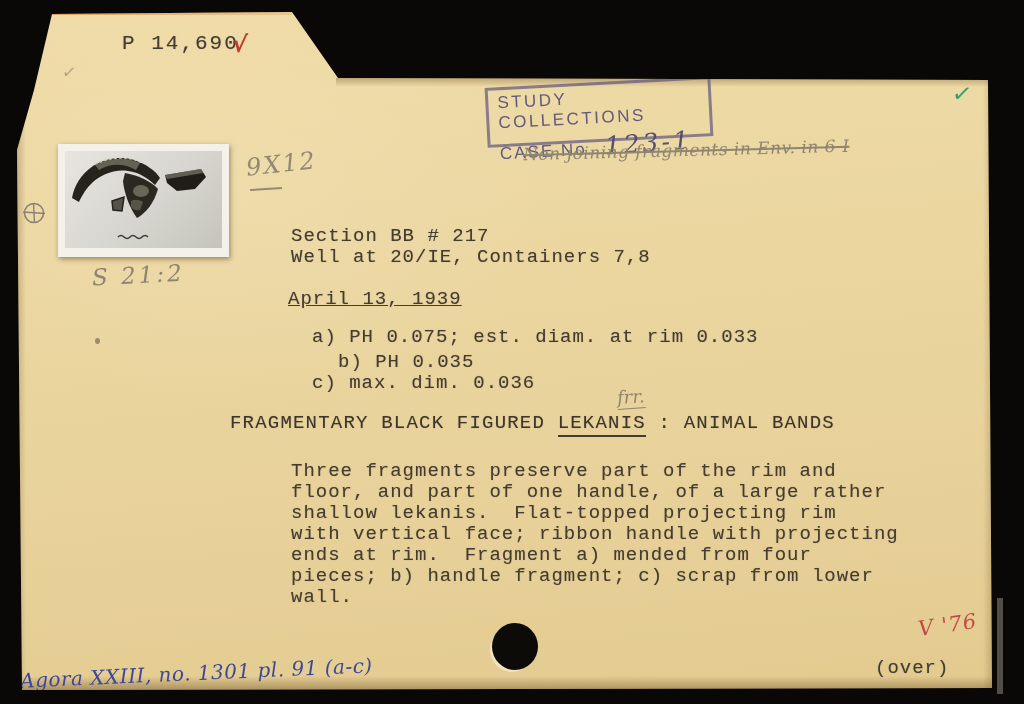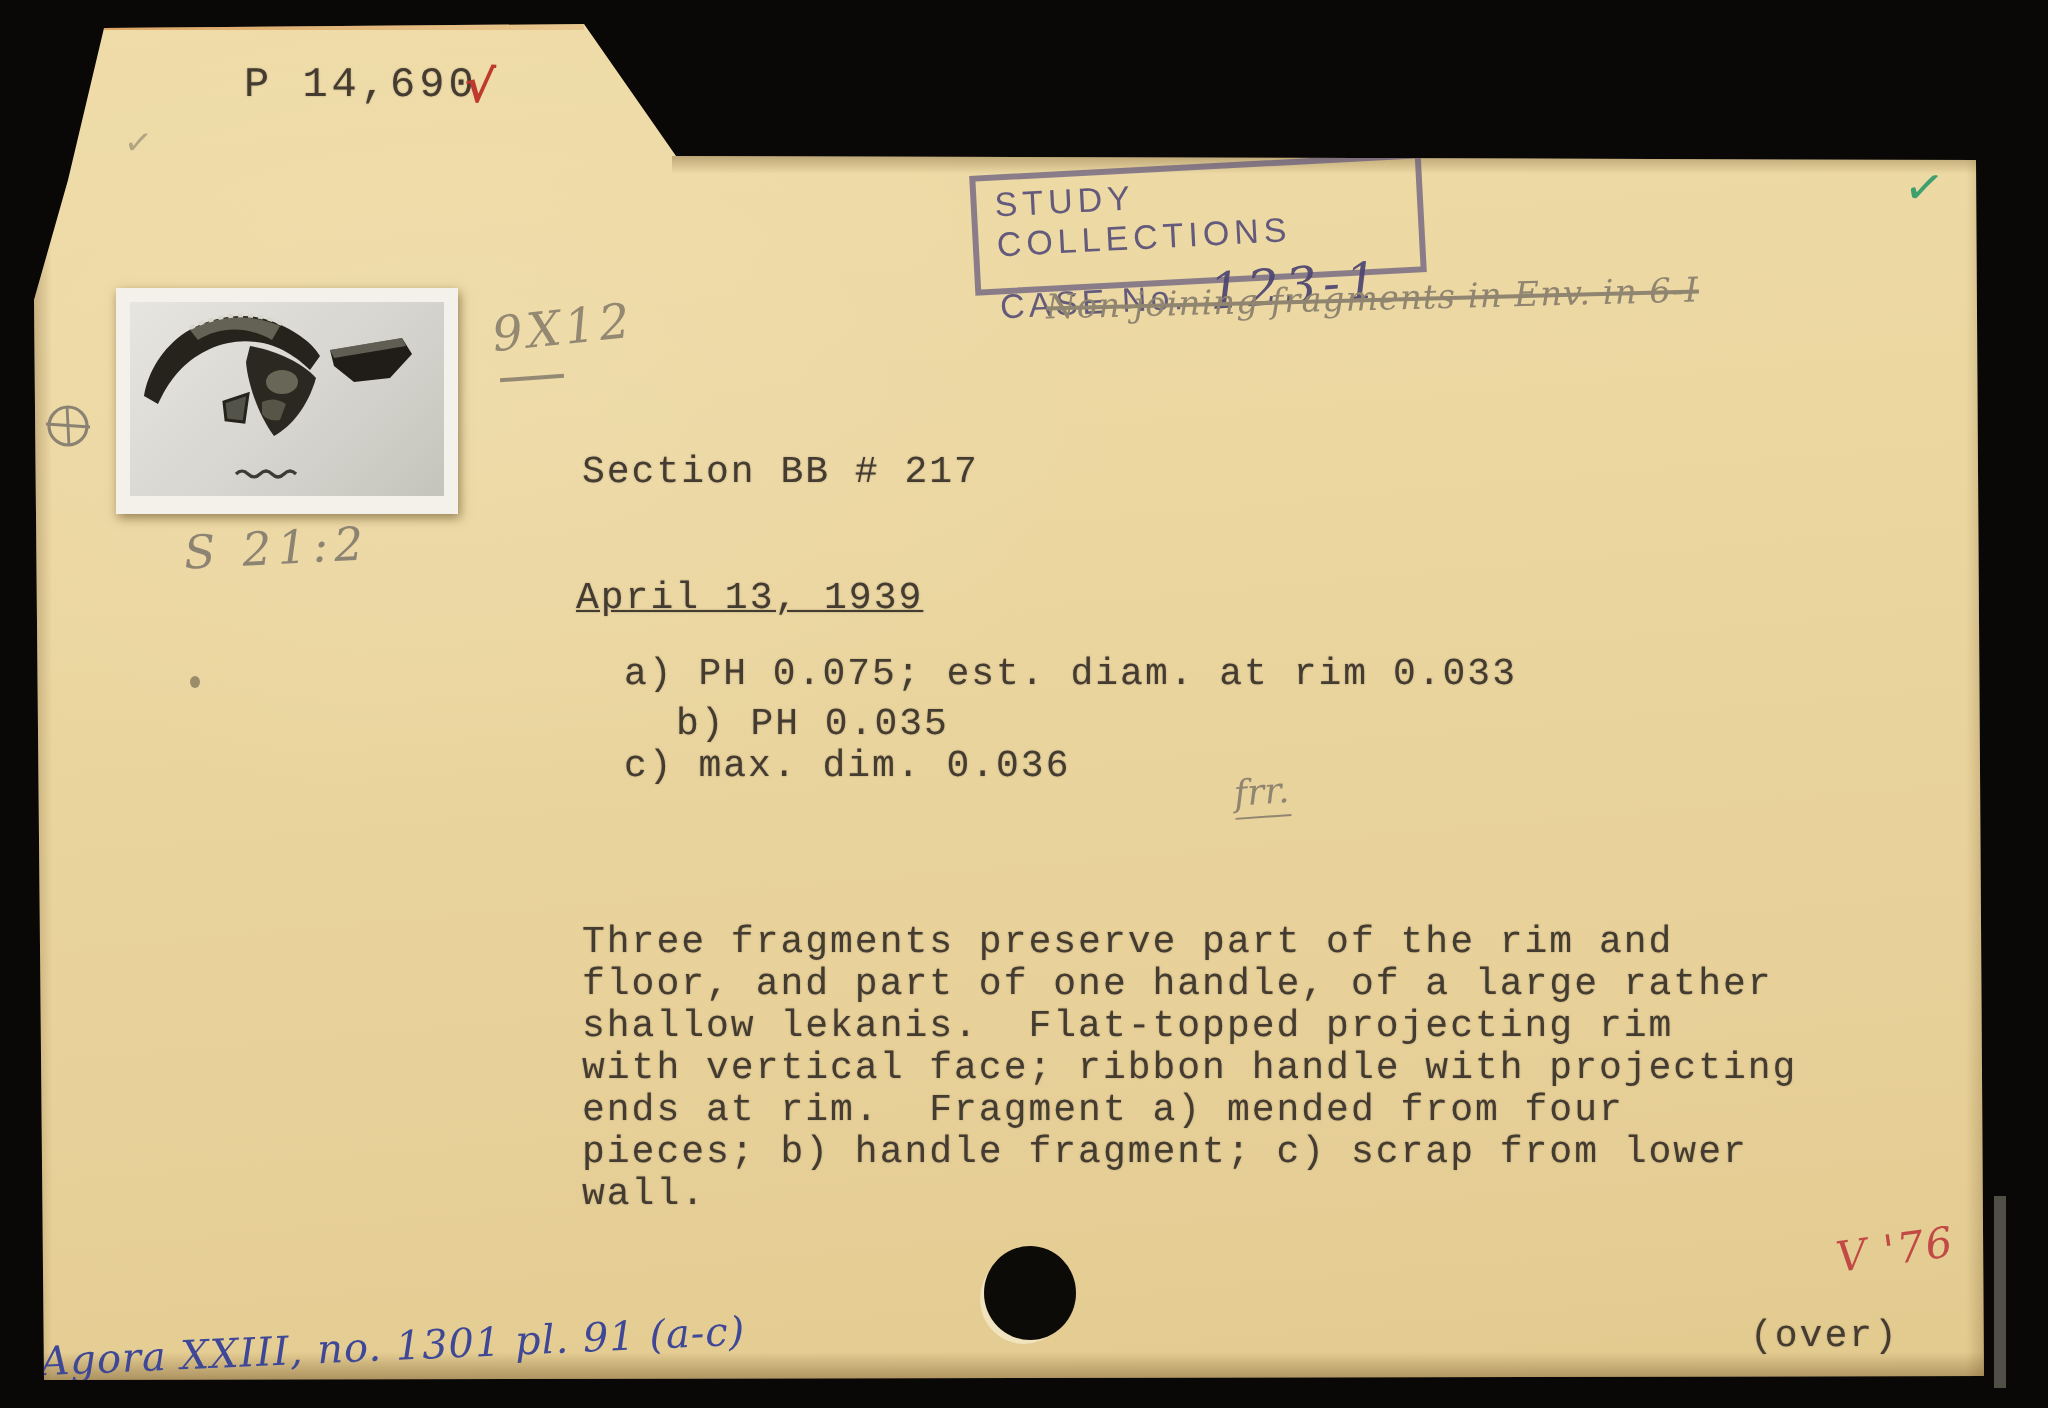--- a/index.html
+++ b/index.html
@@ -133,26 +133,28 @@
 
     <svg style="position:absolute; left:21px; top:200px;" width="26" height="26" viewBox="0 0 26 26">
       <circle cx="13" cy="13" r="9.5" fill="none" stroke="#8a8272" stroke-width="1.6"></circle>
       <line x1="2" y1="12" x2="24" y2="13.5" stroke="#8a8272" stroke-width="1.4"></line>
       <line x1="12.5" y1="3" x2="13.5" y2="23" stroke="#8a8272" stroke-width="1.4"></line>
     </svg>
 
     <span class="hand pencil" style="left:92px; top:262px; font-size:23px; letter-spacing:3px; transform:rotate(-3deg); color:#8d8373;">S 21:2</span>
 
     <span class="typed" style="left:291px; top:226px;">Section BB # 217</span>
+    <span class="typed" style="left:291px; top:247px;">Well at 20/IE, Containers 7,8</span>
     <span class="typed" style="left:288px; top:289px;text-decoration:underline;">April 13, 1939</span>
 
     <span class="typed" style="left:312px; top:327px;">a) PH 0.075; est. diam. at rim 0.033</span>
     <span class="typed" style="left:312px; top:352px;margin-left:26px;">b) PH 0.035</span>
     <span class="typed" style="left:312px; top:373px;">c) max. dim. 0.036</span>
 
+    <div class="typed" style="left:230px; top:413px; color:#3e362c; letter-spacing:1.2px;"><span>FRAGMENTARY BLACK FIGURED </span><span class="title-u">LEKANIS</span><span> : ANIMAL BANDS</span></div>
 
     <span class="hand pencil" style="left:617px; top:386px; font-size:18px; transform:rotate(-4deg); border-bottom:1.5px solid #8f8570; padding-bottom:1px;">frr.</span>
 
     <div class="typed" style="left:291px; top:461px; width:645px;">Three fragments preserve part of the rim and
 floor, and part of one handle, of a large rather
 shallow lekanis.  Flat-topped projecting rim
 with vertical face; ribbon handle with projecting
 ends at rim.  Fragment a) mended from four
 pieces; b) handle fragment; c) scrap from lower
 wall.</div>

